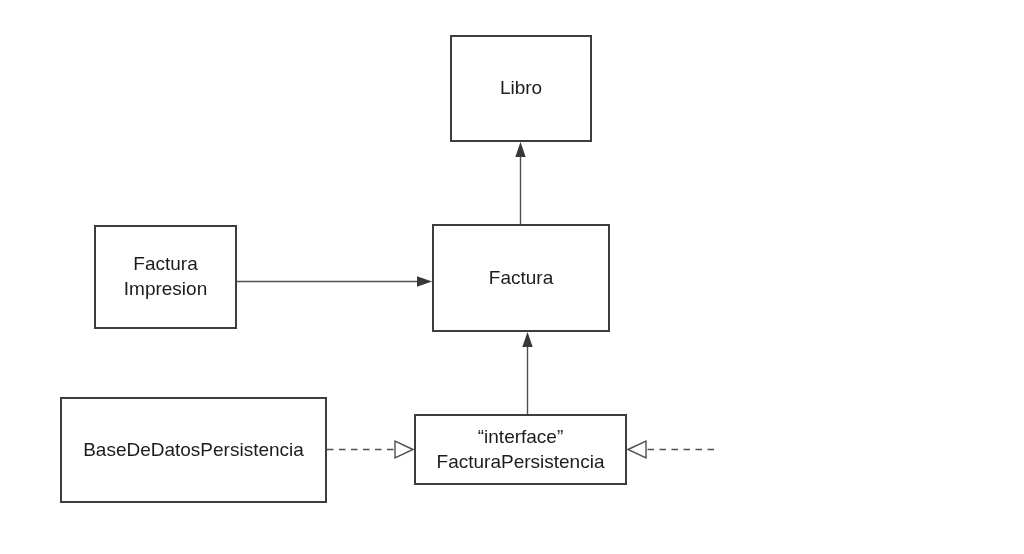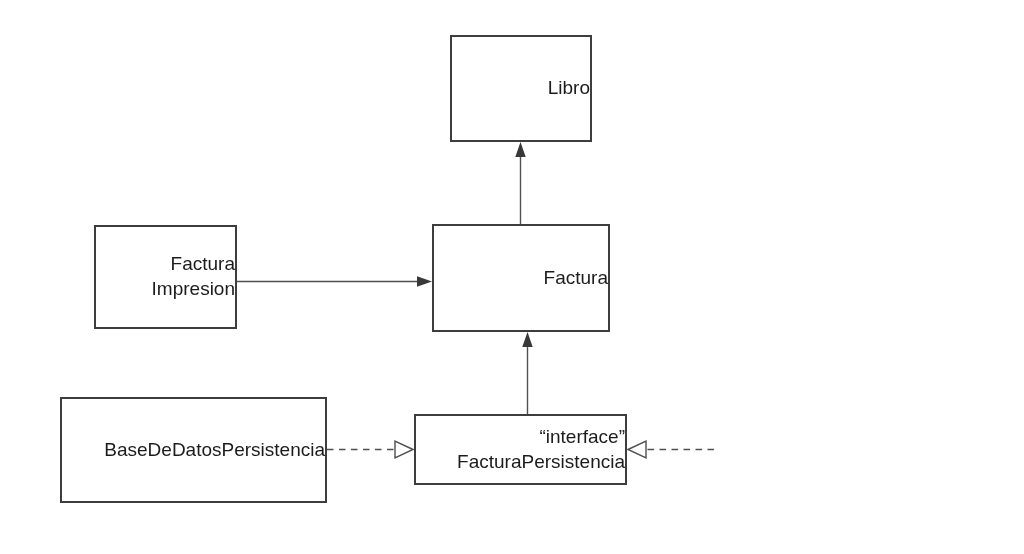--- a/index.html
+++ b/index.html
@@ -37,21 +37,21 @@
   .edges polygon.arrow-hollow { fill: var(--background); stroke: var(--edge-line); stroke-width: 1.4; }
   .node {
     position: absolute;
     background: var(--background);
     border: 2px solid var(--box-border);
     color: var(--text);
     font-size: 19px;
     line-height: 1.3;
     display: flex;
     flex-direction: column;
-    align-items: flex-end;
+    align-items: center;
     justify-content: center;
     text-align: center;
   }
   .node .label, .node .stereotype { display: block; white-space: nowrap; }
 </style>
 </head>
 <body>
 
 <div class="canvas">
 

